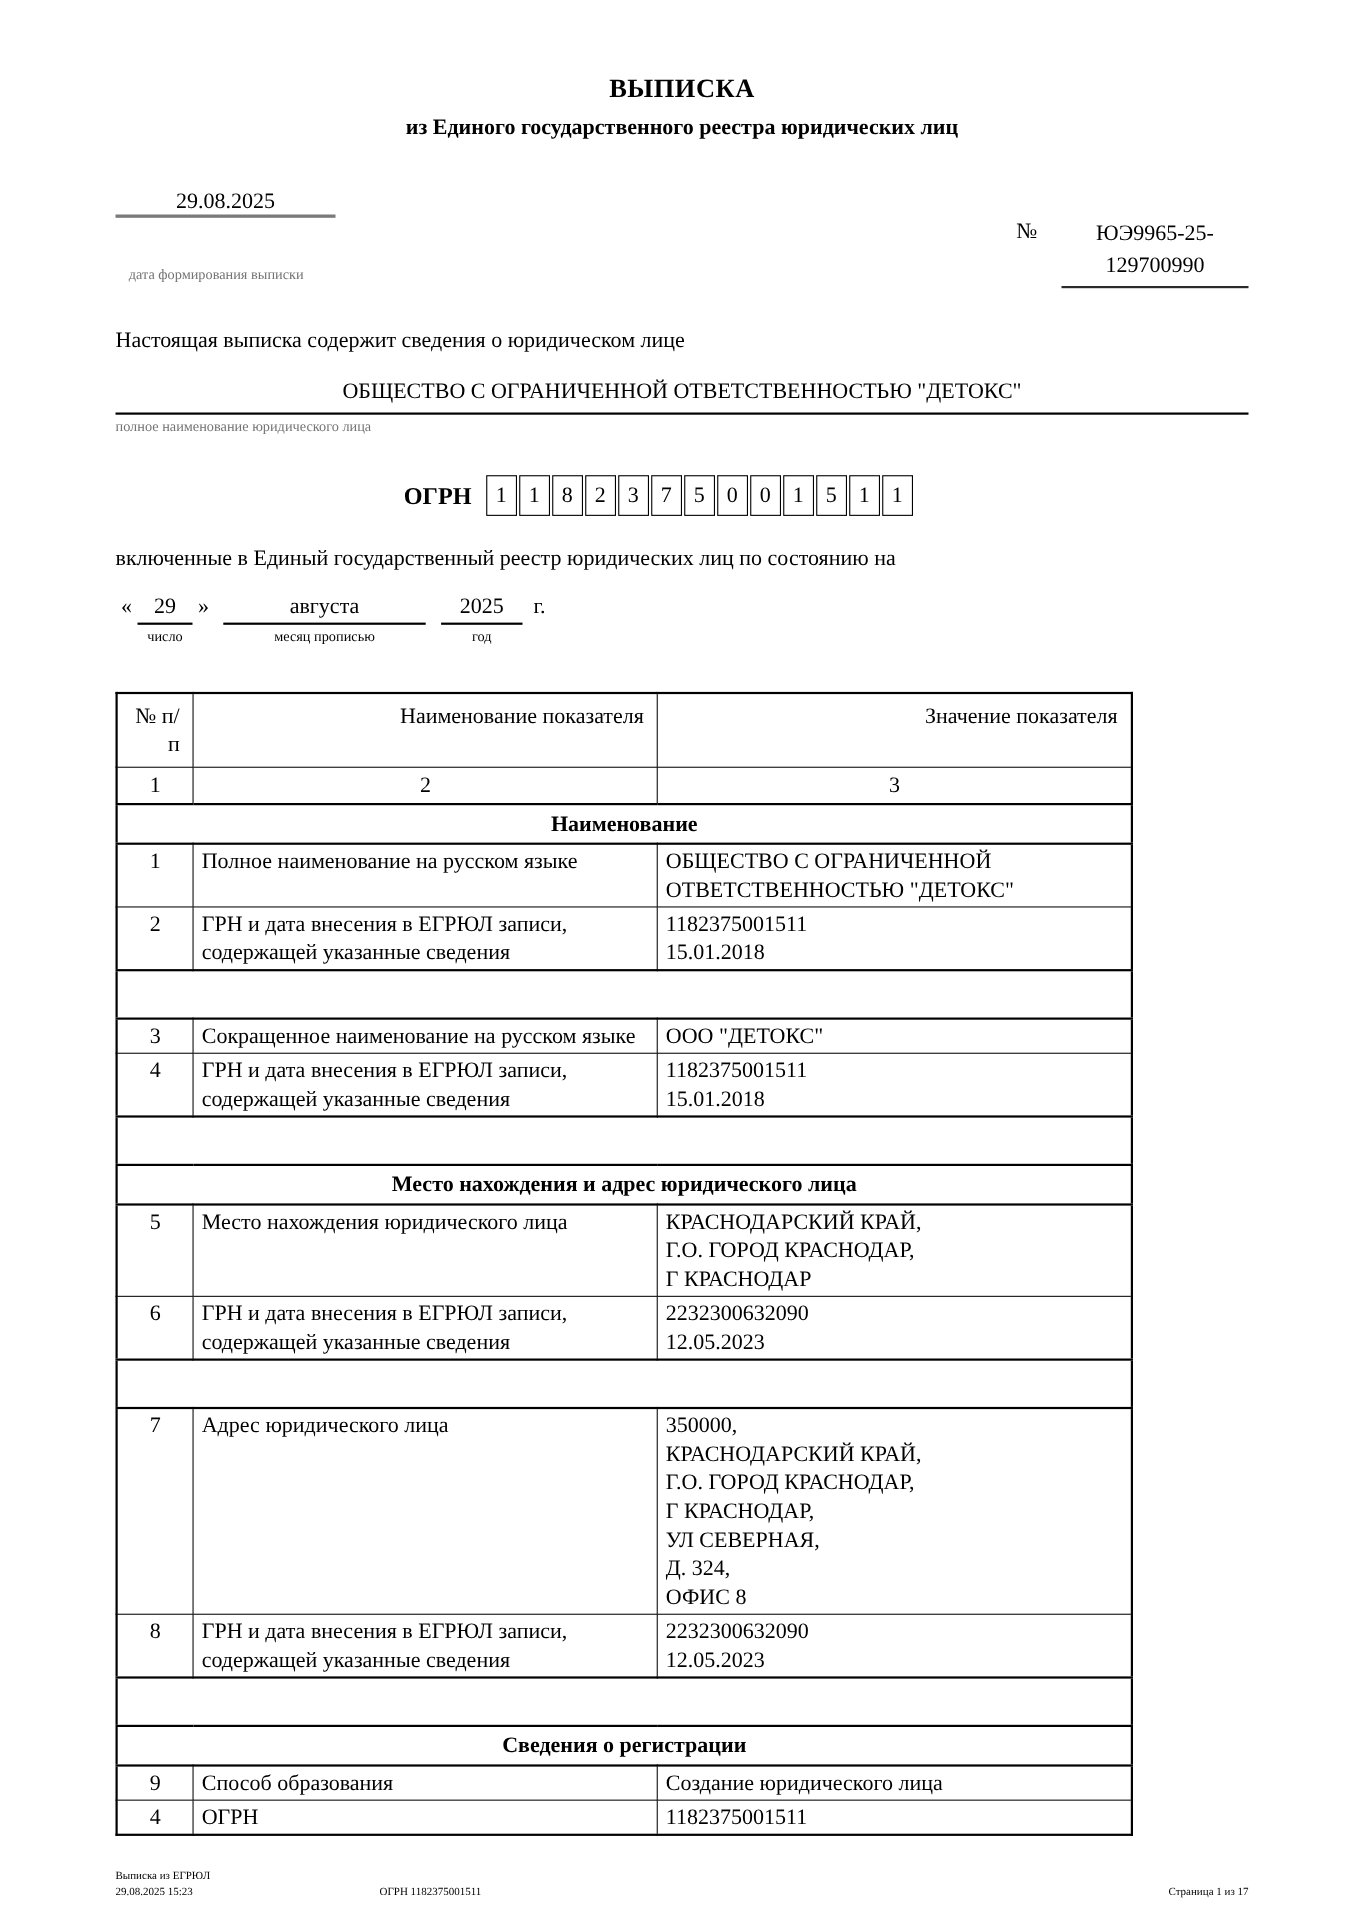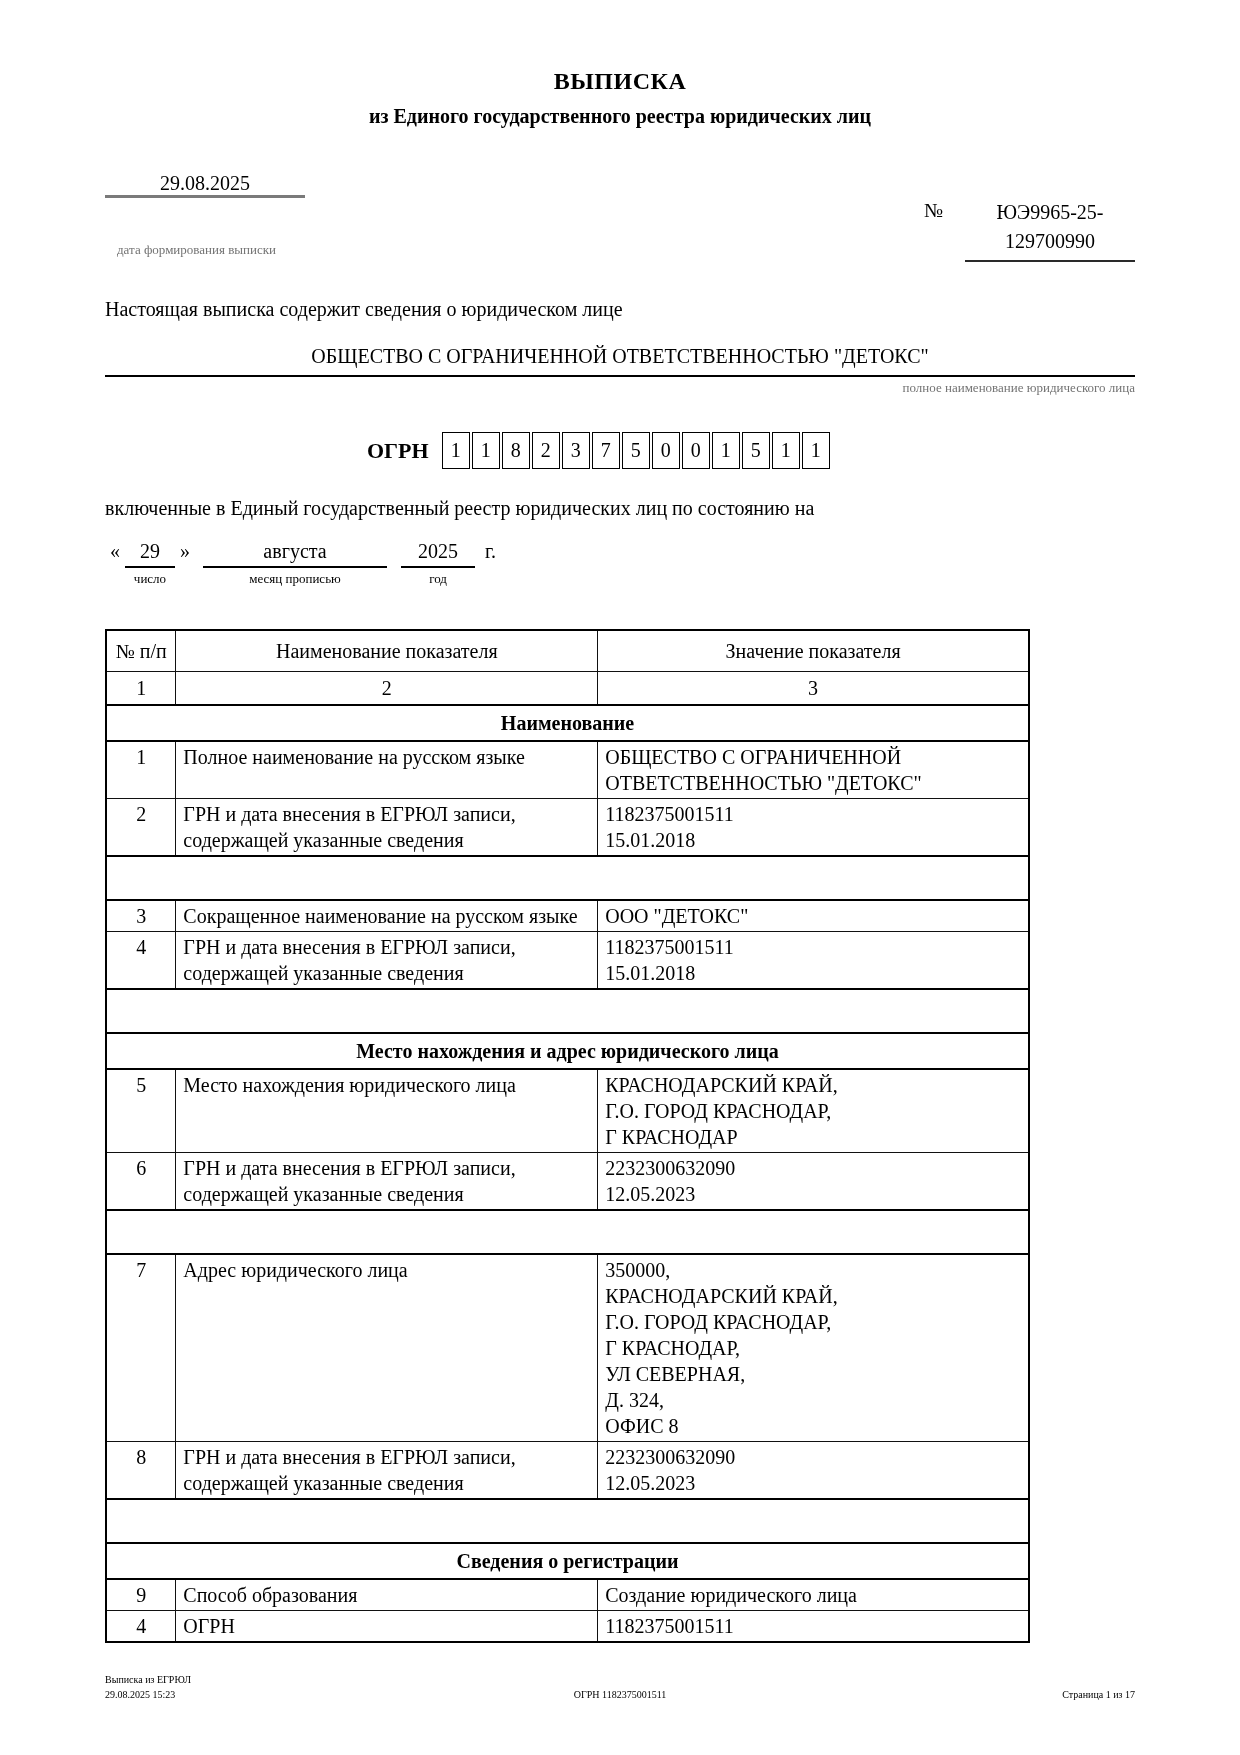--- a/index.html
+++ b/index.html
@@ -19,21 +19,21 @@
   .num-sign{font-size:20px;margin-right:22px;padding-top:1px;}
   .num-field{width:170px;border-bottom:2px solid #2a2a2a;text-align:center;
     font-size:20px;line-height:1.45;padding-bottom:4px;}
   .caption-sm{font-size:13px;color:#737373;}
   .date-caption{margin-top:-2px;padding-left:12px;}
 
   .intro-line{margin-top:40px;font-size:20px;}
 
   .company-block{margin-top:24px;border-bottom:2px solid #000;text-align:center;
     font-size:20px;padding-bottom:7px;}
-  .company-caption{text-align:right;margin-top:3px;}
+  .company-caption{text-align:left;margin-top:3px;}
 
   .ogrn-row{margin-top:36px;display:flex;align-items:center;margin-left:262px;}
   .ogrn-label{font-weight:bold;font-size:22px;margin-right:13px;}
   .ogrn-boxes{display:flex;gap:2px;}
   .ogrn-box{width:26px;height:35px;border:1.5px solid #000;display:flex;
     align-items:center;justify-content:center;font-size:20px;}
 
   .included-line{margin-top:28px;font-size:20px;}
 
   .asof-row{margin-top:20px;display:flex;align-items:flex-start;font-size:20px;}
@@ -42,32 +42,32 @@
   .fld-val{width:100%;text-align:center;border-bottom:2px solid #000;padding-bottom:3px;}
   .fld-cap{font-size:13px;margin-top:3px;}
   .fld-day{width:50px;}
   .fld-month{width:184px;margin-left:8px;}
   .fld-year{width:74px;margin-left:14px;}
   .g-suffix{margin-left:10px;}
 
   table.reg{border-collapse:collapse;width:925px;margin-top:42px;border:2px solid #000;}
   table.reg td{border:1px solid #111;padding:2px 7px;font-size:20px;line-height:1.3;
     vertical-align:top;}
-  tr.head td{text-align:center;padding:7px 1px;}
+  tr.head td{text-align:right;padding:7px 12px;}
   tr.nums td{text-align:center;padding:3px;border-bottom:2.5px solid #000;}
   tr.section td{font-weight:bold;text-align:center;padding:4px;
     border-top:2px solid #000;border-bottom:2px solid #000;}
   tr.empty td{height:38px;border-top:2px solid #000;border-bottom:2px solid #000;}
   td.cnum{text-align:center;}
   td.cval{white-space:pre-line;}
 
   .footer{display:flex;align-items:flex-end;margin-top:30px;font-size:10px;
     line-height:1.45;}
   .footer-left{width:240px;}
-  .footer-center{flex:1;text-align:center;}
+  .footer-center{flex:1;}
   .footer-right{width:240px;text-align:right;}
 </style>
 </head>
 <body>
 
 <div class="page">
 
   <div class="doc-title">ВЫПИСКА</div>
   <div class="doc-subtitle">из Единого государственного реестра юридических лиц</div>
 

